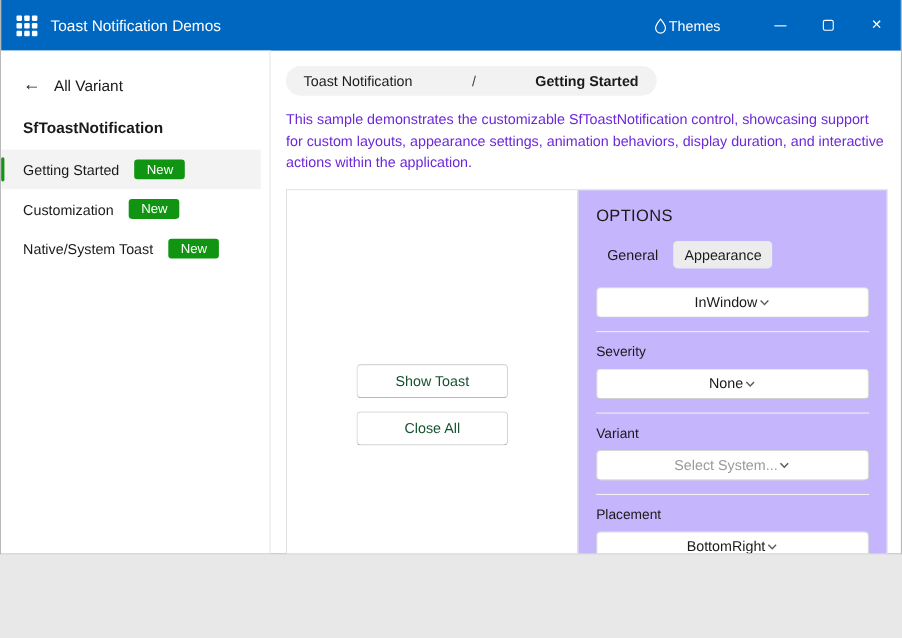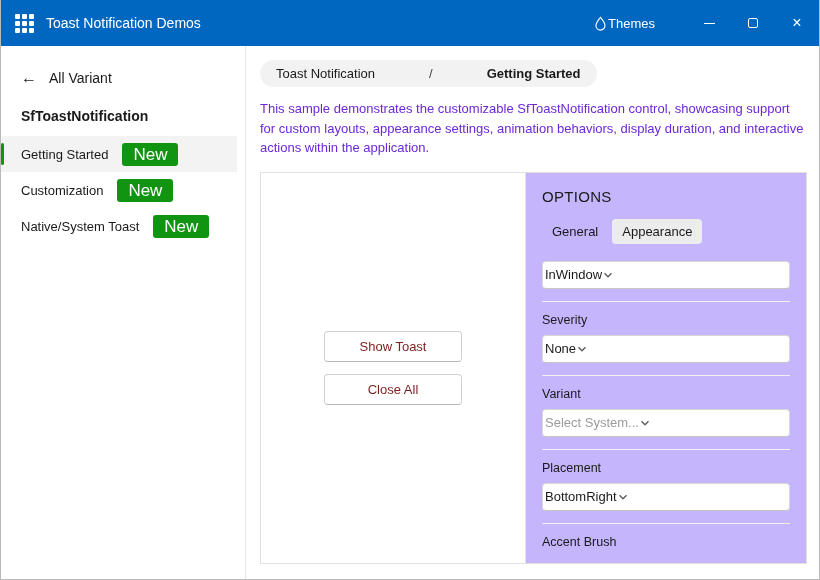--- a/index.html
+++ b/index.html
@@ -1,20 +1,20 @@
 <!DOCTYPE html>
 <html><head>
 <meta charset="utf-8">
 <style>
   * { margin: 0; padding: 0; box-sizing: border-box; }
   html, body { background: #e8e8e8; }
   body { font-family: "Liberation Sans", "DejaVu Sans", sans-serif; color: #1a1a1a; }
 
   .window {
-    width: 820px; height: 580px; background: #ffffff;
+    width: 820px; height: 504px; background: #ffffff;
     border: 1px solid #b9b9b9; border-top: none;
     position: relative; overflow: hidden;
   }
 
   
   .titlebar {
     height: 46px; background: #0067C0; display: flex; align-items: center;
     color: #fff; padding-left: 14px;
   }
   .app-icon { display: grid; grid-template-columns: repeat(3, 5px); grid-gap: 2px; margin-right: 12px; }
@@ -37,56 +37,56 @@
   .back-arrow { font-size: 16px; line-height: 1; }
   .section-title { padding: 0 20px; margin-top: 16px; font-size: 14px; font-weight: bold; }
   .nav { margin-top: 12px; }
   .nav-item { position: relative; height: 36px; display: flex; align-items: center; gap: 14px; padding-left: 20px; font-size: 13px; cursor: pointer; width: 236px; }
   .nav-item.selected { background: #f3f3f3; }
   .nav-item.selected::before {
     content: ""; position: absolute; left: 0; top: 7px; bottom: 7px; width: 3px;
     background: #119411; border-radius: 2px;
   }
   .badge {
-    background: #119411; color: #fff; font-size: 17px; padding: 3px 11px;
+    background: #119411; color: #fff; font-size: 12px; padding: 3px 11px;
     border-radius: 3px; line-height: 1;
   }
 
   
   .content { flex: 1; display: flex; flex-direction: column; padding: 14px 12px 16px 14px; min-width: 0; }
   .breadcrumb {
     align-self: flex-start; background: #f2f2f2; border-radius: 15px;
     padding: 6px 16px; font-size: 13px; display: flex; align-items: center; gap: 48px;
   }
   .bc-sep { margin: 0 6px; color: #444; }
   .bc-current { font-weight: bold; }
   .description { margin-top: 12px; font-size: 13px; line-height: 1.5; max-width: 560px; color: #6d28d9; }
 
   .panel { flex: 1; margin-top: 14px; border: 1px solid #e0e0e0; display: flex; min-height: 0; background: #fff; }
 
   .demo-area { flex: 1; display: flex; flex-direction: column; align-items: center; justify-content: center; gap: 12px; background: #fff; }
   .demo-btn {
     width: 138px; height: 31px; background: #fff; border: 1px solid #d1d1d1;
     border-bottom-color: #b9b9b9; border-radius: 4px; font-size: 13px;
-    font-family: "Liberation Sans", sans-serif; color: #7f1d1d; cursor: pointer;
+    font-family: "Liberation Sans", sans-serif; color: #14532d; cursor: pointer;
   }
 
   
   .options { width: 281px; min-width: 281px; border-left: 1px solid #e0e0e0; background: #c4b5fd; padding: 15px 16px; overflow: hidden; }
   .options-title { font-size: 15px; letter-spacing: 0.3px; color: #1a1a1a; }
   .tabs { display: flex; gap: 4px; margin-top: 14px; margin-bottom: 6px; }
   .tab { font-size: 13px; padding: 5px 10px; border-radius: 4px; cursor: pointer; color: #1a1a1a; }
   .tab.selected { background: #ececec; }
 
   .field { padding-top: 11px; }
   .field + .field { border-top: 1px solid #f0f0f0; margin-top: 12px; }
   .field-label { font-size: 12.5px; margin-bottom: 8px; color: #1a1a1a; }
   .select {
     height: 28px; background: #fff; border: 1px solid #d7d7d7; border-bottom-color: #c6c6c6;
-    border-radius: 4px; display: flex; align-items: center; justify-content: flex-start;
+    border-radius: 4px; display: flex; align-items: center; justify-content: center;
     padding: 0 2px; font-size: 13px; cursor: pointer; color: #1a1a1a;
   }
   .select .chev { color: #5a5a5a; flex: none; }
   .select.placeholder .select-value { color: #9b9b9b; }
 </style>
 </head>
 <body>
 
 <div class="window">
 

